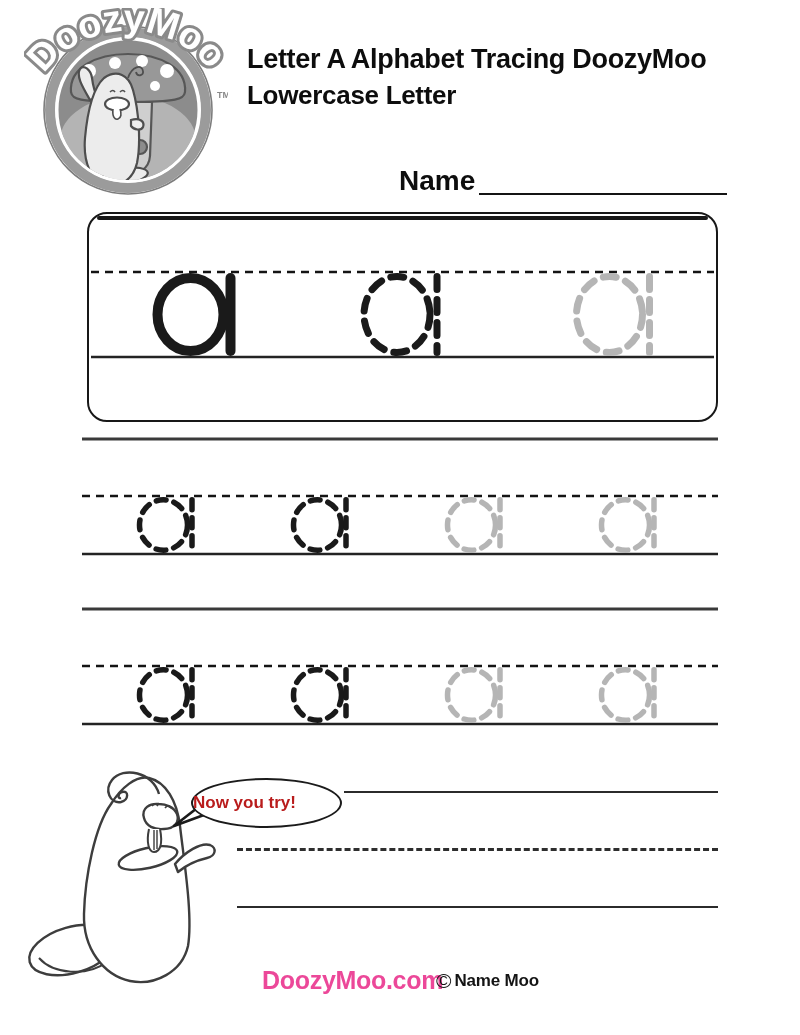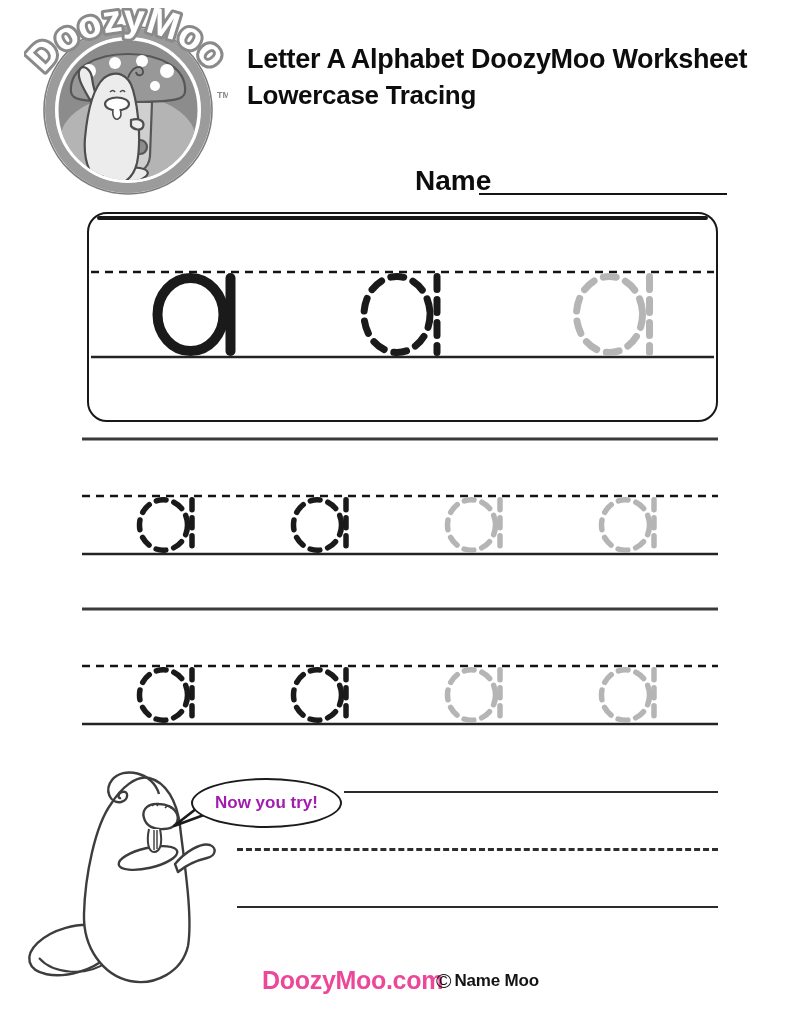--- a/index.html
+++ b/index.html
@@ -2,39 +2,39 @@
 <html><head>
 <meta charset="utf-8">
 <style>
   html,body{margin:0;padding:0;background:#fff;}
   .page{position:relative;width:800px;height:1035px;background:#ffffff;overflow:hidden;
         font-family:"Liberation Sans",sans-serif;color:#111;}
   .abs{position:absolute;}
   
   .title{left:247px;top:44px;font-size:27px;font-weight:bold;letter-spacing:-0.3px;color:#0d0d0d;}
   .subtitle{left:247px;top:80px;font-size:26px;font-weight:bold;letter-spacing:-0.3px;color:#0d0d0d;}
-  .name-label{left:399px;top:165px;font-size:28px;font-weight:bold;color:#0d0d0d;margin-left:16px;}
+  .name-label{left:399px;top:165px;font-size:28px;font-weight:bold;color:#0d0d0d;}
   .name-line{left:479px;top:193px;width:248px;border-top:2.4px solid #141414;}
   
   .trace-box{left:87px;top:212px;width:627px;height:206px;border:2px solid #181818;border-radius:20px;background:#fff;}
   .box-top-accent{left:8px;top:2px;right:8px;height:3.5px;background:#181818;border-radius:3px;}
   .box-svg{left:0;top:0;}
   
   .guide-top{stroke:#3a3a3a;stroke-width:3;}
   .guide-mid{stroke:#141414;stroke-width:2.6;stroke-dasharray:8 6;}
   .guide-base{stroke:#232323;stroke-width:2.4;}
   .row-svg{left:82px;}
   
   .bline-1{left:344px;top:791px;width:374px;border-top:2.6px solid #2b2b2b;}
   .bline-2{left:237px;top:848px;width:481px;border-top:3px dashed #2e2e2e;}
   .bline-3{left:237px;top:906px;width:481px;border-top:2.6px solid #2b2b2b;}
   
   .bubble{left:191px;top:778px;width:147px;height:46px;background:#fff;border:2.6px solid #1b1b1b;
-          border-radius:50%;z-index:3;display:flex;align-items:center;justify-content:center;
-          font-size:17px;font-weight:bold;color:#a21caf;}
+          border-radius:50%;z-index:3;display:flex;align-items:center;
+          font-size:17px;font-weight:bold;color:#b91c1c;}
   .bubble-tail{left:170px;top:794px;z-index:2;}
   
   .footer-site{left:262px;top:966px;font-size:25px;font-weight:bold;letter-spacing:-0.3px;color:#ec4899;}
   .footer-copy{left:436px;top:970px;display:flex;align-items:center;gap:3px;color:#141414;}
   .copy-symbol{font-size:21px;line-height:21px;}
   .copy-owner{font-size:17px;font-weight:bold;letter-spacing:-0.2px;}
 </style>
 </head>
 <body>
 
@@ -79,22 +79,22 @@
       </g>
     </g>
 
     <path id="arcT" d="M 6,104 A 99,92 0 0 1 202,100" fill="none"></path>
     <text font-size="38" font-weight="bold" fill="#ffffff" stroke="#8a8a8a" stroke-width="6" paint-order="stroke" stroke-linejoin="round" text-anchor="middle" font-family="Liberation Sans, sans-serif">
       <textPath href="#arcT" startOffset="50%">DoozyMoo</textPath>
     </text>
     <text x="193" y="90" font-size="9" font-weight="bold" fill="#8a8a8a">TM</text>
   </svg>
 
-  <div class="abs title">Letter A Alphabet DoozyMoo Worksheet</div>
-  <div class="abs subtitle">Lowercase Tracing</div>
+  <div class="abs title">Letter A Alphabet Tracing DoozyMoo</div>
+  <div class="abs subtitle">Lowercase Letter</div>
 
   <div class="abs name-label">Name</div>
   <div class="abs name-line"></div>
 
   <div class="abs trace-box">
     <div class="abs box-top-accent"></div>
     <svg id="box-letters" class="abs box-svg" width="627" height="206" viewBox="0 0 627 206">
       <line class="guide-mid" x1="2" y1="58" x2="625" y2="58"></line>
       <line class="guide-base" x1="2" y1="143" x2="625" y2="143"></line>
     <g stroke="#1a1a1a" stroke-width="10" fill="none" stroke-linecap="round">

